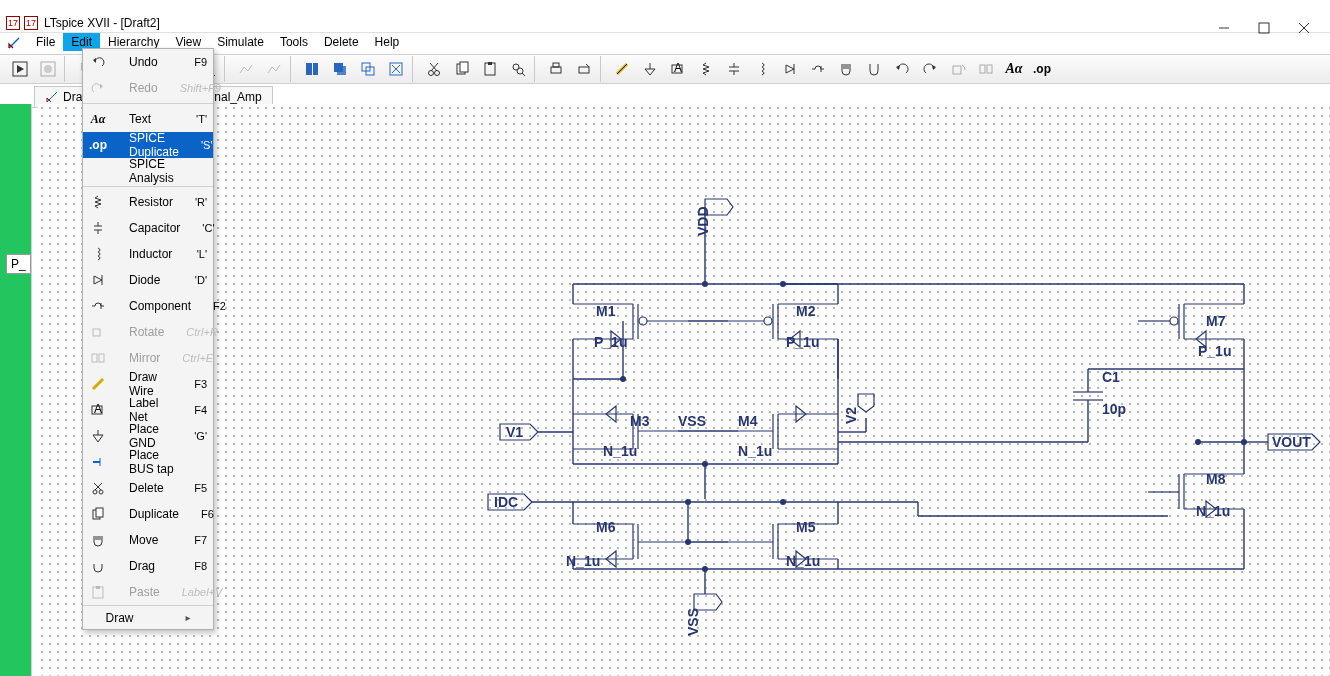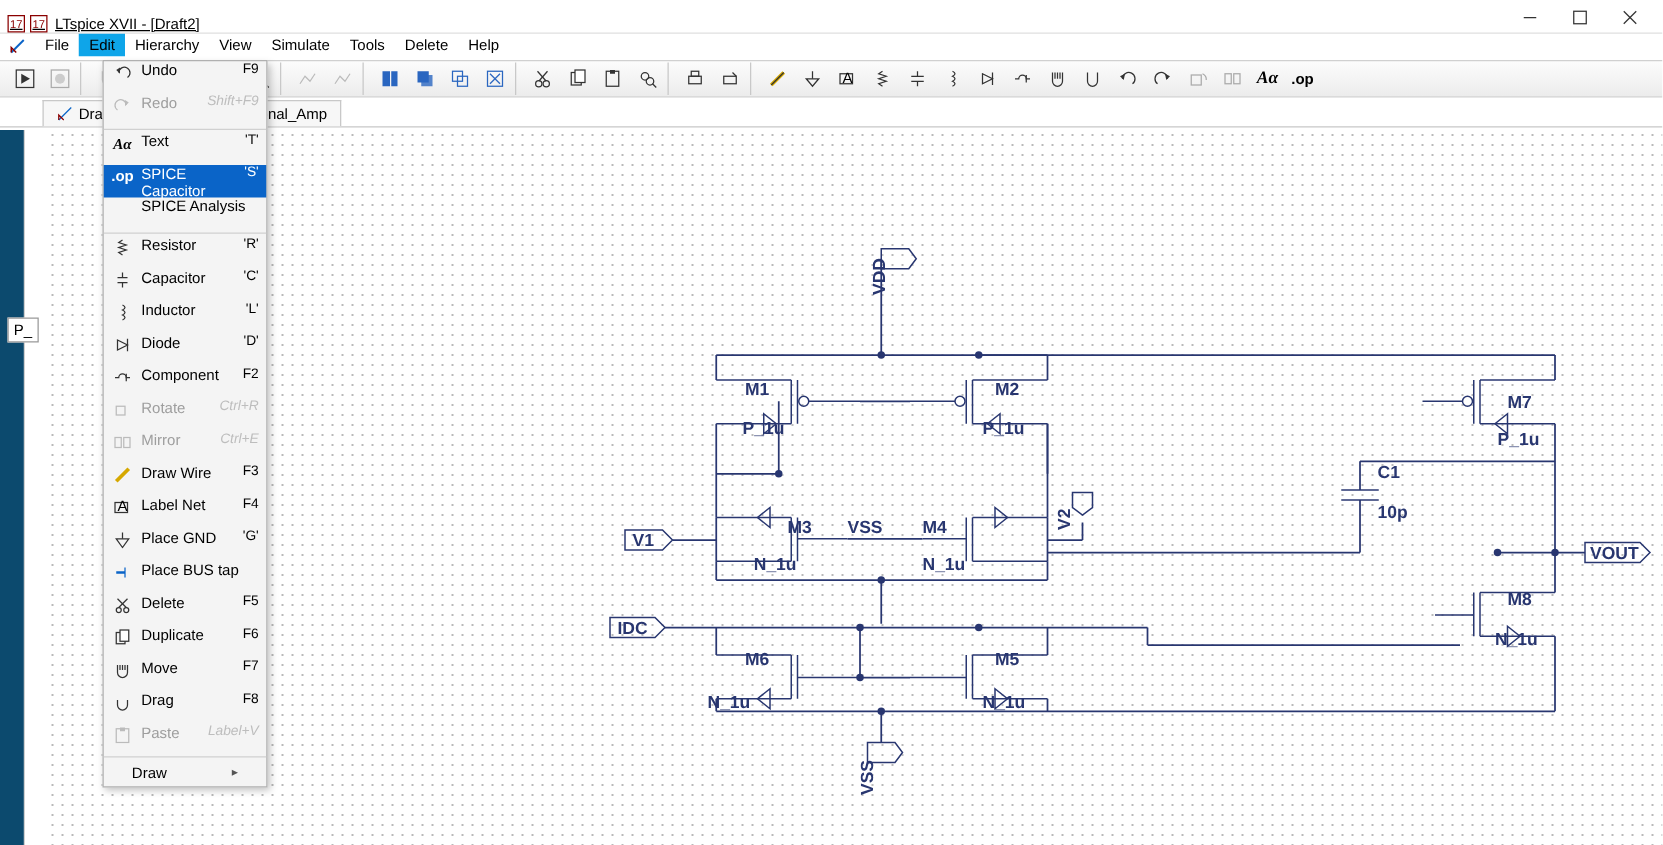--- a/index.html
+++ b/index.html
@@ -1,43 +1,43 @@
 <!DOCTYPE html>
 <html><head>
 <meta charset="utf-8">
 <style>
   * { box-sizing: border-box; margin: 0; padding: 0; font-family: "Segoe UI", Tahoma, sans-serif; font-size: 12px; }
   body { width: 1330px; height: 676px; background: #fff; overflow: hidden; position: relative; }
-  .titlebar { height: 26px; display: flex; align-items: flex-end; padding: 0 6px; text-decoration: underline; }
+  .titlebar { height: 26px; display: flex; align-items: flex-start; padding: 16px 6px; }
   .titlebar .appicons { display:flex; gap:4px; margin-right:6px;}
   .titlebar .appicons span { width:14px; height:14px; border:1px solid #8a0000; color:#8a0000; font-size:9px; display:flex;align-items:center;justify-content:center;}
   .titlebar .title { flex:0 0 auto; }
   .titlebar .spacer { flex:1; }
   .winbtn { width:40px; height:24px; display:flex; align-items:center; justify-content:center; }
   .winbtn svg { width:12px; height:12px; stroke:#333; }
   .menubar { height: 22px; display:flex; align-items:flex-start; padding: 0 4px; gap:0; border-top:1px solid #e0e0e0;}
   .menubar .ficon { width:20px; height:20px; display:flex;align-items:center;justify-content:center; margin-right:4px;}
   .menubar .mi { padding: 2px 8px; }
   .toolbar { height: 30px; border-top:1px solid #d0d0d0; border-bottom:1px solid #d0d0d0; background:linear-gradient(#fcfcfc,#ececec); display:flex; align-items:center; padding:0 6px; gap:0;}
   .tbtn { width:28px; height:26px; display:flex; align-items:center; justify-content:center; }
   .tsep { width:6px; height:26px; border-left:1px solid #c8c8c8; margin:0 2px;}
   .tabrow { height:24px; display:flex; align-items:flex-end; padding-left:34px; position:relative; border-bottom:1px solid #c8c8c8;}
   .tab { border:1px solid #c8c8c8; border-bottom:none; background:#f7f7f7; padding:3px 10px; margin-right:2px; display:flex; align-items:center; gap:4px;}
   .tab .ticon{ width:14px;height:14px; }
   .canvas { position:absolute; left:38px; right:0; top:104px; bottom:0; background:#fff;
     background-image: radial-gradient(circle, #b9b9b9 0.8px, transparent 0.8px);
     background-size: 8px 8px;
     overflow:hidden;
   }
-  .leftpanel { position:absolute; left:0; top:104px; width:20px; bottom:0; background:#0c4a6e; border-right:1px solid #d0d0d0;}
+  .leftpanel { position:absolute; left:0; top:104px; width:32px; bottom:0; background:#22c55e; border-right:1px solid #d0d0d0;}
   .pbox { position:absolute; left:6px; top:150px; border:1px solid #999; background:#fff; padding:2px 4px; }
 
   
   .dropdown { position:absolute; left:82px; top:48px; width:132px; background:#f4f4f4; border:1px solid #b0b0b0; box-shadow:2px 3px 6px rgba(0,0,0,.25); z-index:50;}
-  .dropdown .row { display:flex; align-items:flex-start; height:26px; padding:0 6px; gap:6px;}
+  .dropdown .row { display:flex; align-items:center; height:26px; padding:0 6px; gap:22px;}
   .dropdown .row.sel { background:#0a64c8; color:#fff;}
   .dropdown .row.dis { color:#9e9e9e;}
   .dropdown .icon { width:18px; height:18px; display:flex; align-items:center; justify-content:center; flex:0 0 18px;}
   .dropdown .lbl { flex:1; }
   .dropdown .sc { flex:0 0 auto; color:inherit; font-size:11px; text-align:right;}
   .dropdown .row.dis .sc{ color:#bdbdbd;font-style:italic;}
   .dropdown hr { border:none; border-top:1px solid #d0d0d0; margin:2px 0;}
   .dropdown .footer { height:24px; display:flex; align-items:center; justify-content:center; gap:52px; border-top:1px solid #d0d0d0;}
   .dropdown .footer .arrow { font-size:10px; color:#555;}
 
@@ -548,21 +548,21 @@
       <span class="sc">Shift+F9</span>
   </div>
   <hr>
   <div class="row">
     <span class="icon" style="font-style:italic;font-weight:bold;font-family:serif">Aα</span>
     <span class="lbl">Text</span>
       <span class="sc">'T'</span>
   </div>
   <div class="row sel">
     <span class="icon" style="font-weight:bold;color:#fff">.op</span>
-    <span class="lbl">SPICE Capacitor</span>
+    <span class="lbl">SPICE Duplicate</span>
       <span class="sc">'S'</span>
   </div>
   <div class="row">
     <span class="icon"></span>
     <span class="lbl">SPICE Analysis</span>
       <span class="sc"></span>
   </div>
   <hr>
   <div class="row">
     <span class="icon">

